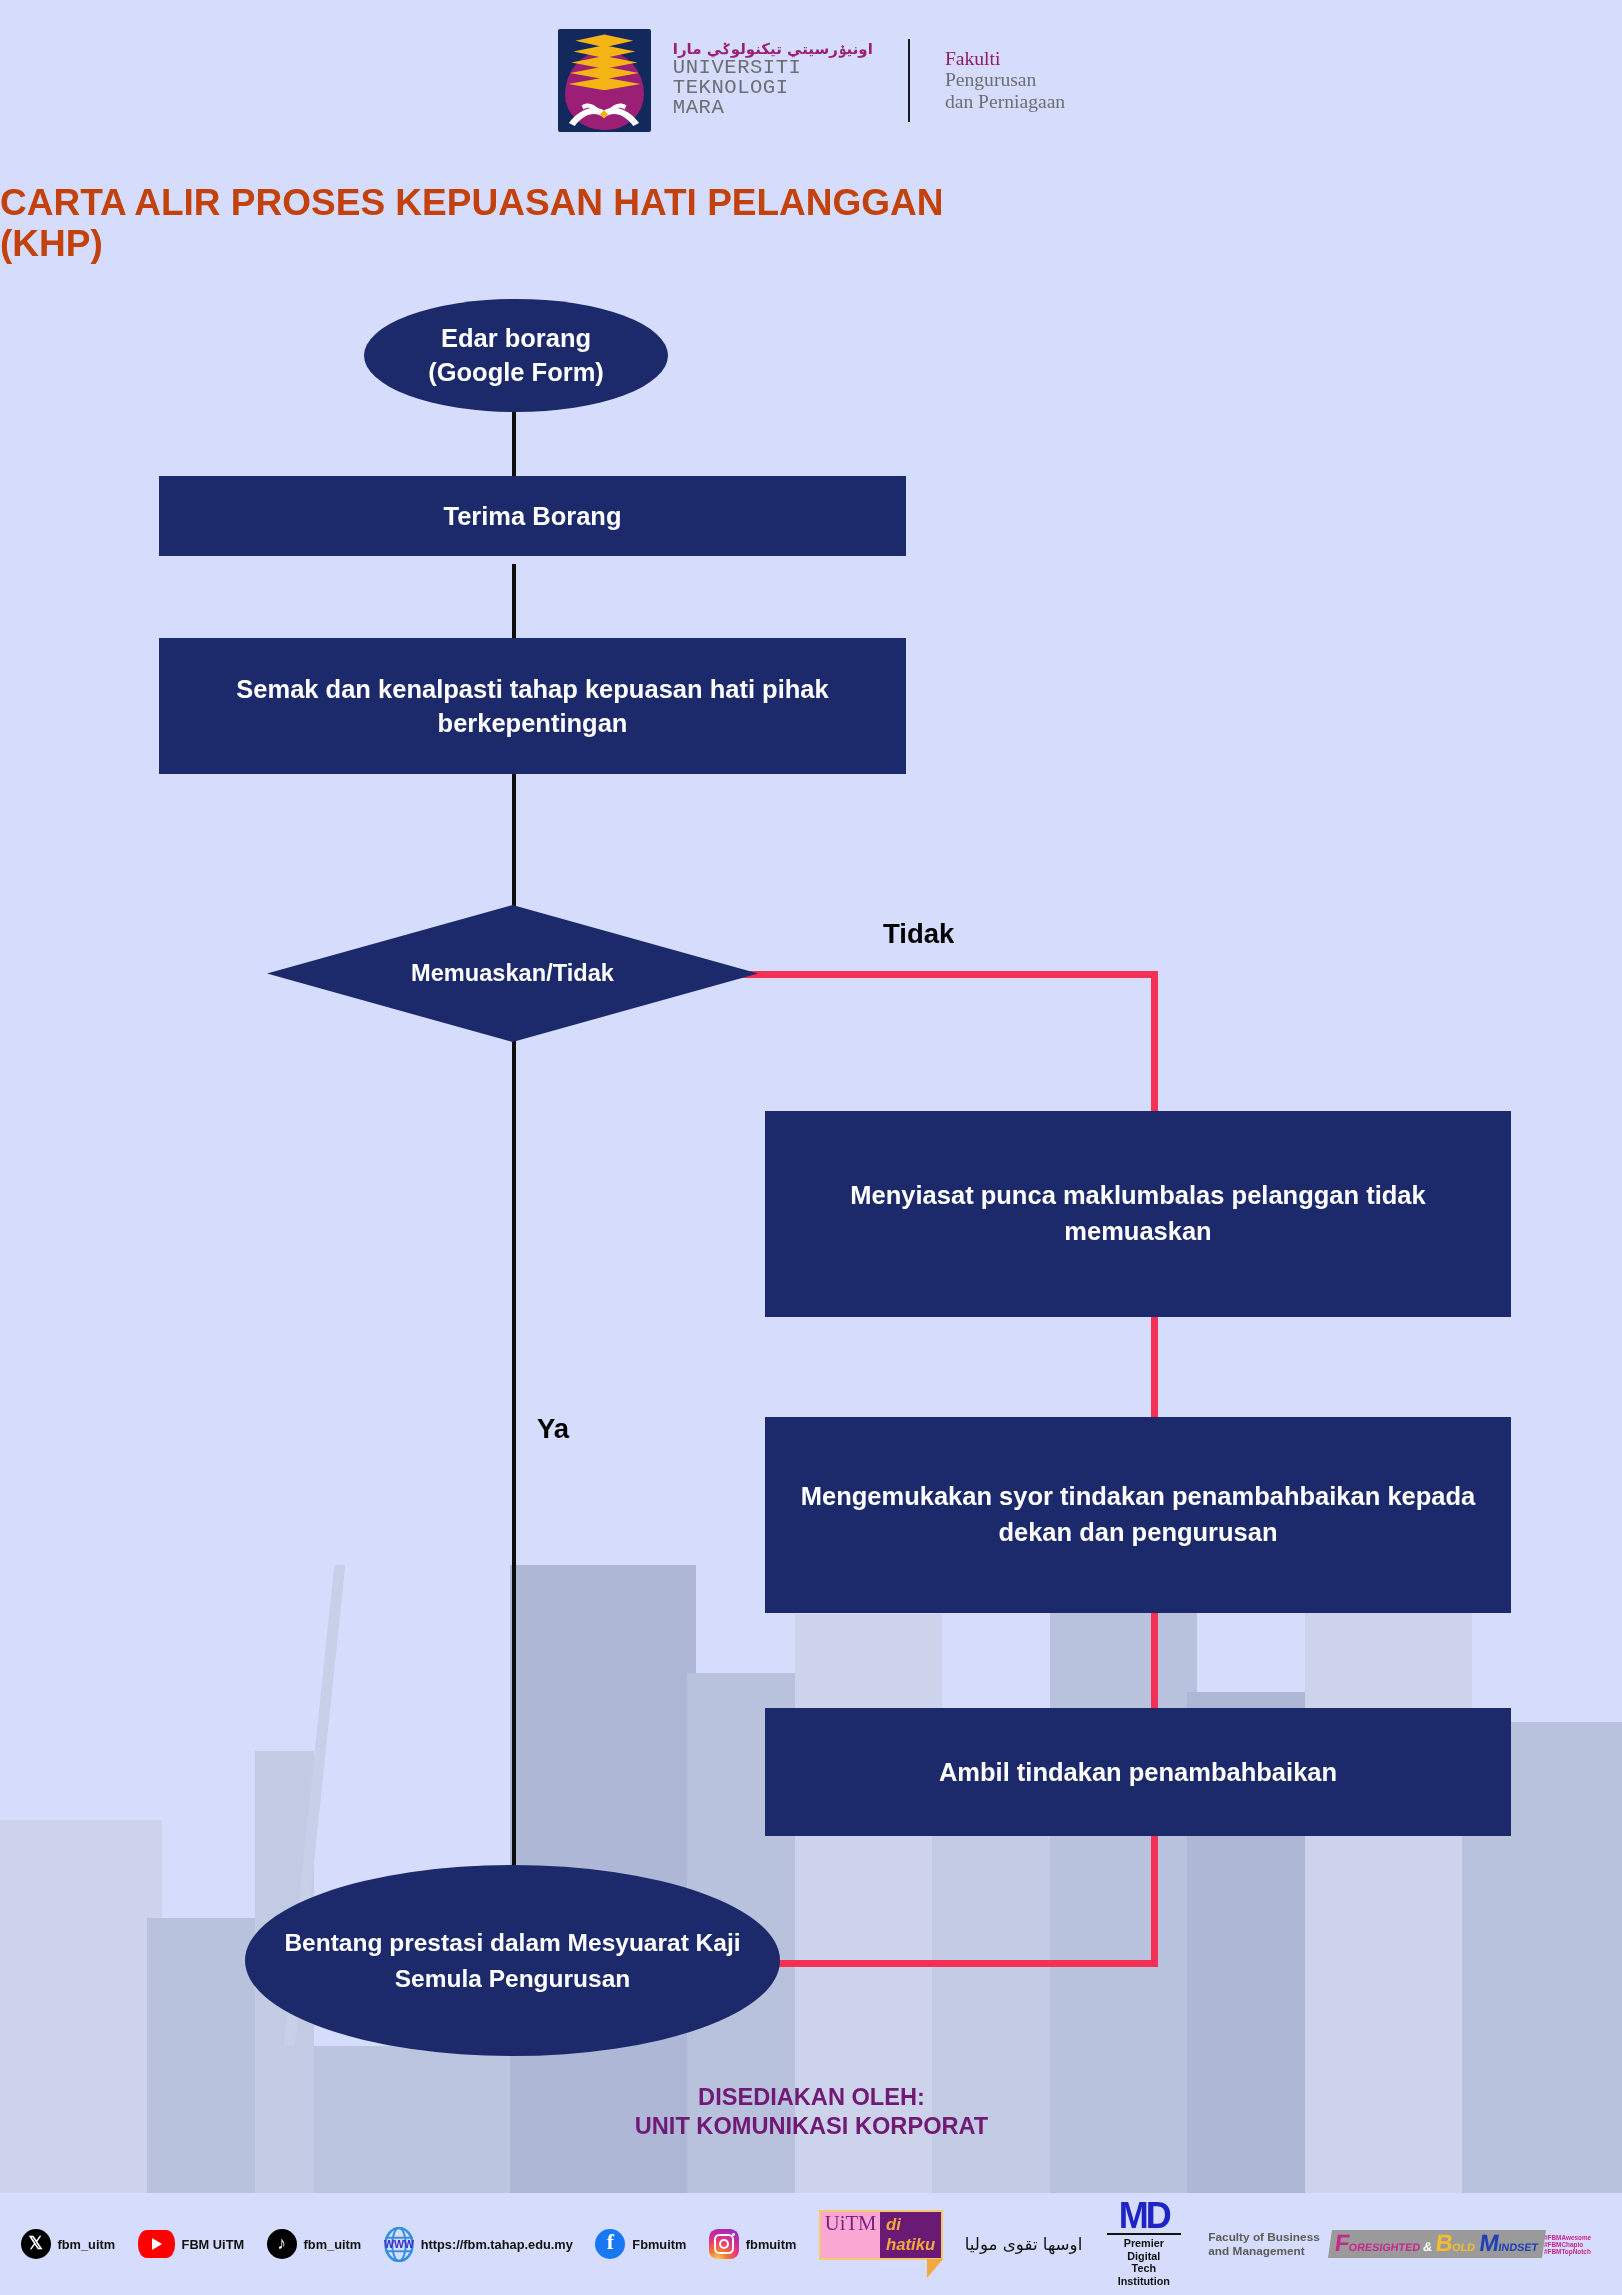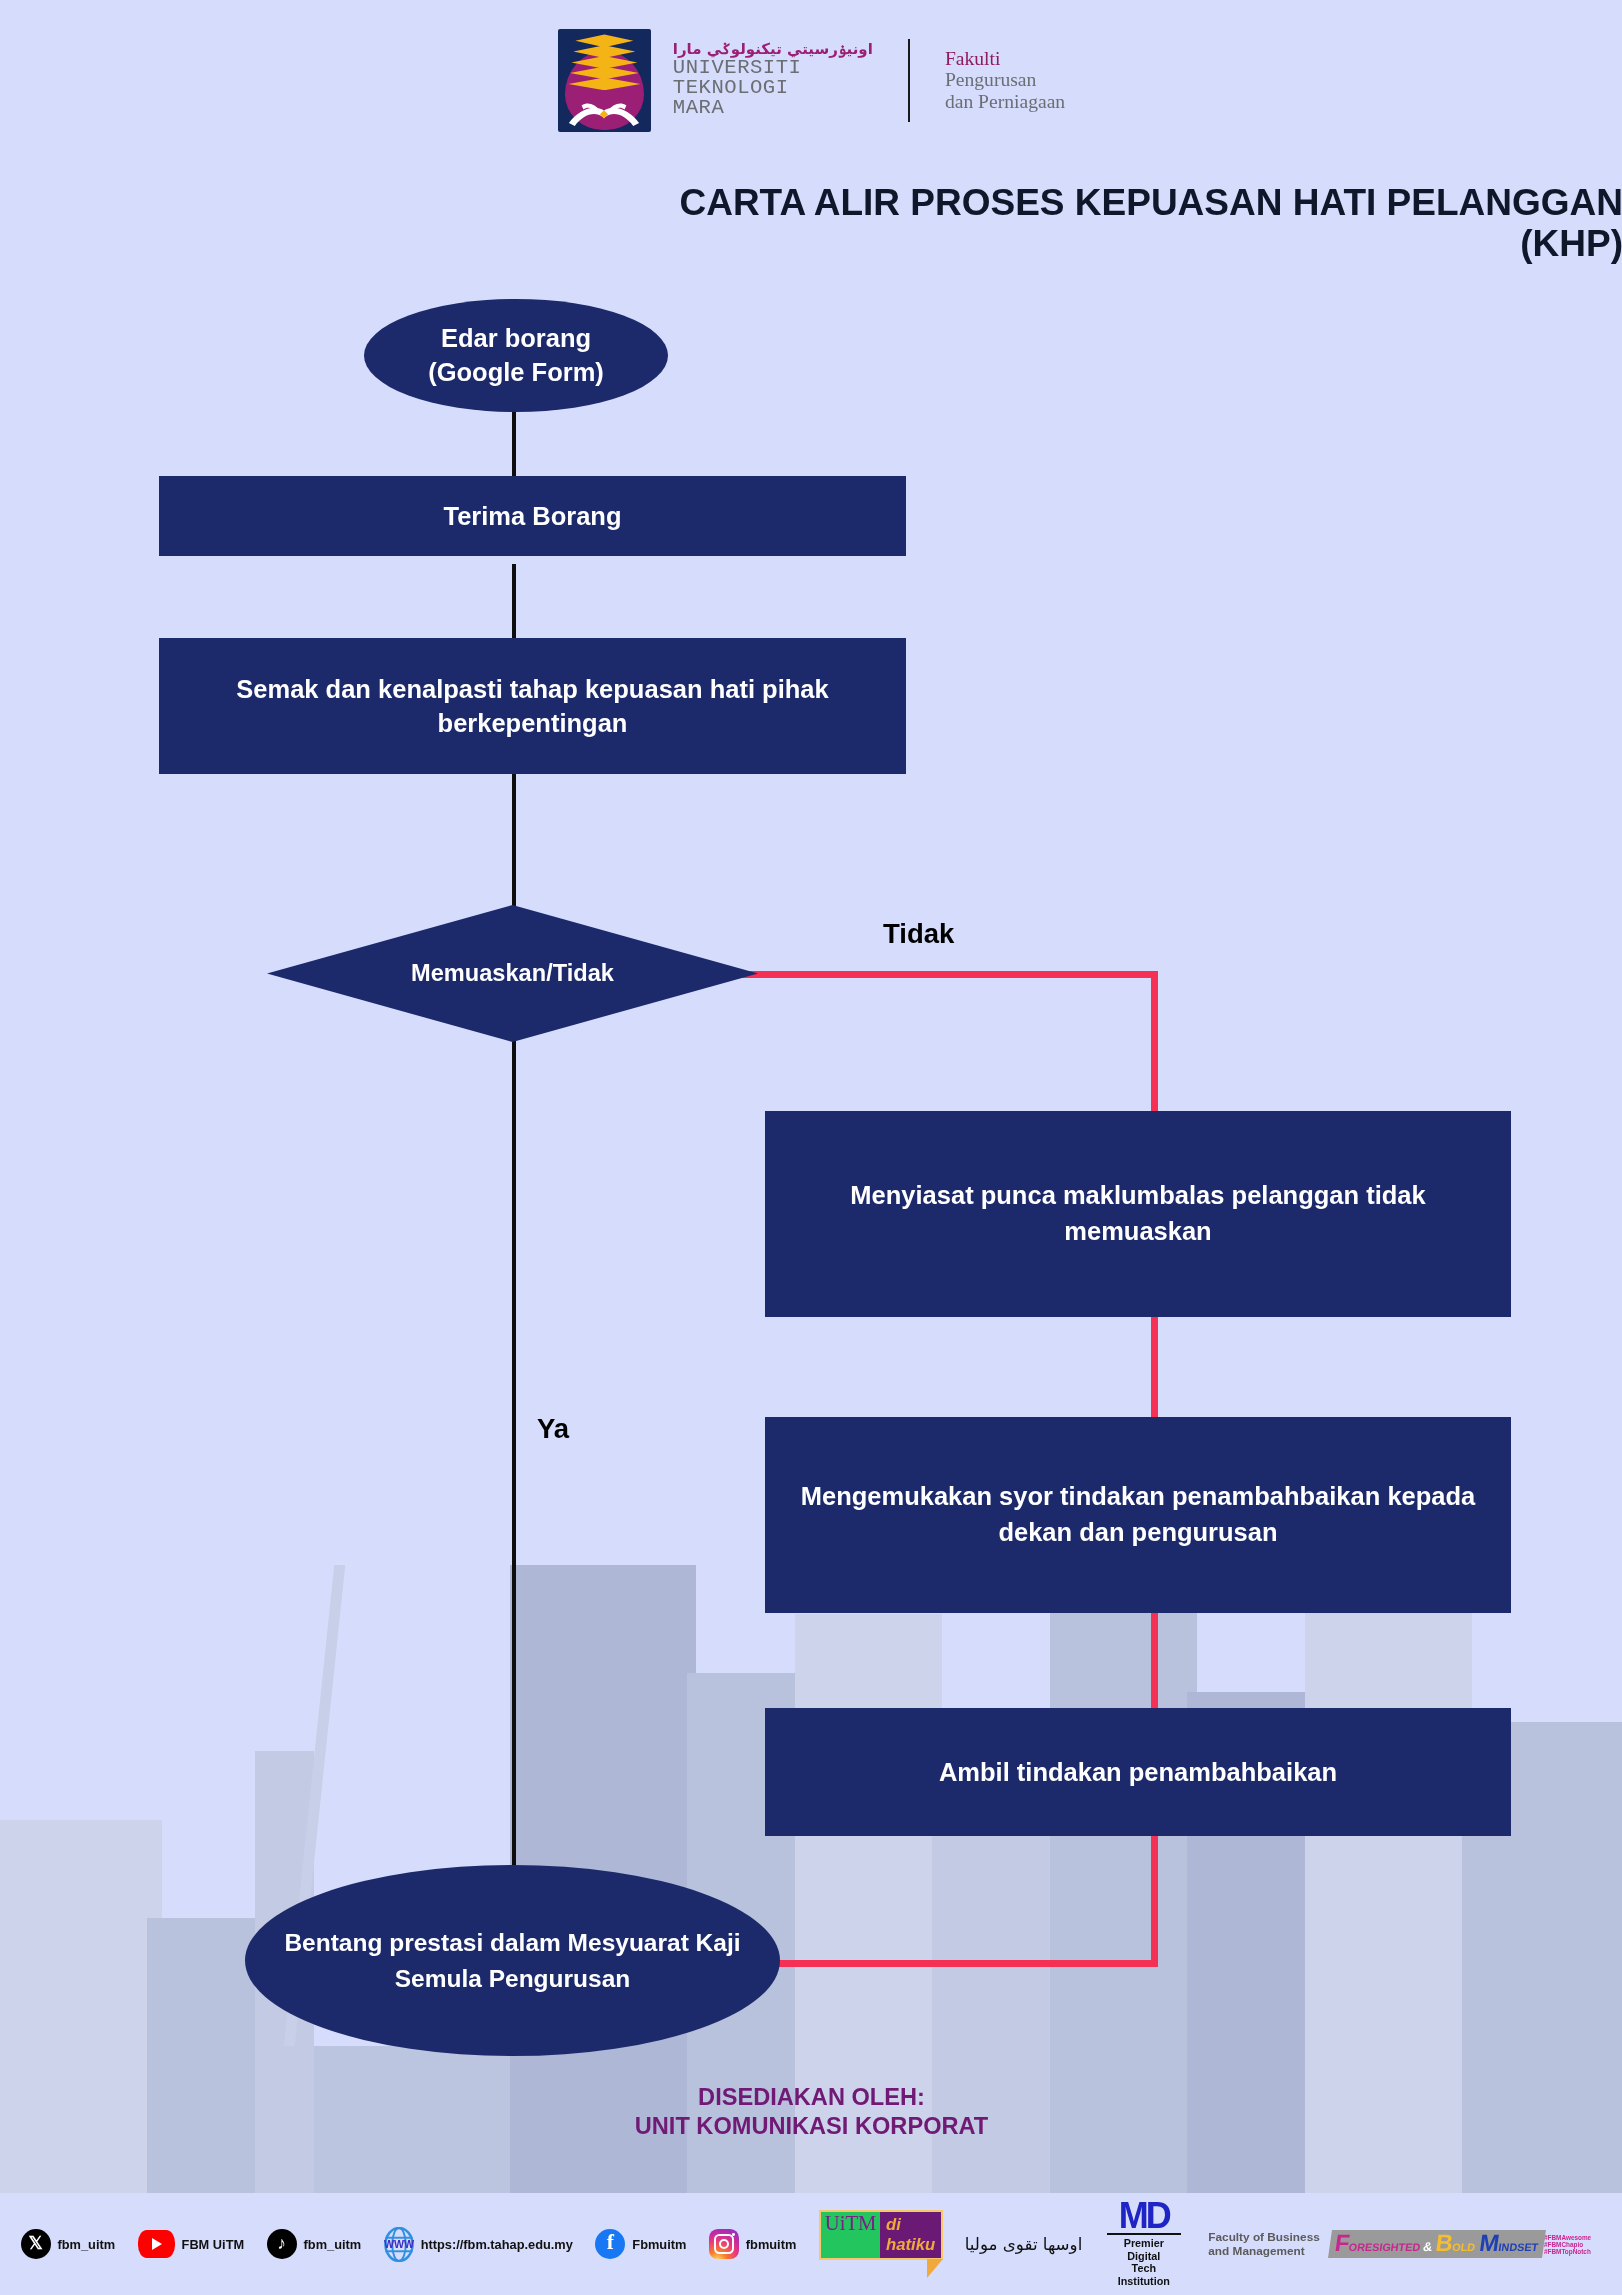--- a/index.html
+++ b/index.html
@@ -31,21 +31,21 @@
   .shield .keris{position:absolute;left:50%;transform:translateX(-50%);bottom:4.9px;width:79px;height:38px;}
   .uitm-text{display:flex;flex-direction:column;justify-content:center;}
   .jawi{font-family:"DejaVu Sans",sans-serif;color:#9c1f76;font-size:15px;letter-spacing:1px;line-height:1;margin-bottom:1px;direction:rtl;font-weight:bold;}
   .uname{font-family:Liberation Mono, monospace;color:#6b6e73;font-size:20.6px;line-height:0.98;letter-spacing:0.5px;}
   .divider-bar{width:2.5px;height:83px;background:#1a1a1a;margin:0 12.8px;}
   .fak{display:flex;flex-direction:column;justify-content:center;font-family:"Liberation Serif",serif;line-height:1.1;}
   .fak .f1{color:#8e1b5e;font-size:19.6px;}
   .fak .f2,.fak .f3{color:#6b6e73;font-size:19.6px;}
 
   
-  .title{position:absolute;left:0;right:0;top:182px;text-align:right;color:#0f172a;
+  .title{position:absolute;left:0;right:0;top:182px;text-align:left;color:#c2410c;
          font-size:37px;font-weight:bold;line-height:1.12;letter-spacing:0px;}
 
   
   .flow{position:absolute;left:0;top:0;width:1623px;height:2295px;}
 
   .node{position:absolute;color:#ffffff;font-weight:bold;display:flex;align-items:center;
         justify-content:center;text-align:center;background:#1c2a6b;box-sizing:border-box;}
   .node.rect{}
   .node.oval{border-radius:50%;}
   .node.diamond{background:transparent;}
@@ -79,21 +79,21 @@
   .ic.fb{background:#1877f2;border-radius:50%;display:flex;align-items:center;justify-content:center;}
   .ic.fb span{color:#fff;font-size:21.6px;font-weight:bold;font-family:"Liberation Serif",serif;line-height:1;margin-top:-2px;}
   .ic.ig{border-radius:8.8px;display:flex;align-items:center;justify-content:center;
          background:radial-gradient(circle at 28% 105%, #fdd86d 0%, #f87b2a 25%, #e8397c 52%, #c32aa3 72%, #7d31d6 100%);}
   .ic.ig .ring{width:16.7px;height:16.7px;border:2.5px solid #fff;border-radius:5.4px;position:relative;display:flex;align-items:center;justify-content:center;}
   .ic.ig .ring::after{content:"";width:6.9px;height:6.9px;border:2px solid #fff;border-radius:50%;}
   .ic.ig .dot{position:absolute;right:4.4px;top:4.4px;width:2.9px;height:2.9px;background:#fff;border-radius:50%;}
 
   .uitmhati{display:flex;flex-direction:column;margin-right:21.6px;position:relative;}
   .uitmhati .box{display:flex;align-items:stretch;border:2px solid #f5c96a;}
-  .uitmhati .left{background:#22c55e;color:#7b1f86;font-family:"Liberation Serif",serif;font-size:20.6px;padding:1px 3.9px;line-height:1.05;}
+  .uitmhati .left{background:#f9a8d4;color:#7b1f86;font-family:"Liberation Serif",serif;font-size:20.6px;padding:1px 3.9px;line-height:1.05;}
   .uitmhati .right{background:#6a1a75;color:#f2a93b;font-style:italic;font-weight:bold;font-size:16.7px;padding:2.9px 5.9px;display:flex;align-items:center;}
   .uitmhati .tail{width:0;height:0;border-left:16.7px solid #f2a93b;border-bottom:19.6px solid transparent;align-self:flex-end;margin-left:74px;margin-top:-1px;}
 
   .jawi-foot{font-family:"DejaVu Sans",sans-serif;font-size:16.7px;color:#111;margin-right:24.5px;white-space:nowrap;direction:rtl;}
 
   .mdlogo{display:flex;flex-direction:column;align-items:center;margin-right:27.5px;}
   .mdlogo .md{font-family:"Liberation Sans",sans-serif;font-weight:bold;font-size:36px;color:#1f24c4;line-height:0.85;letter-spacing:-2.9px;}
   .mdlogo .rule{width:74px;height:2px;background:#111;margin:2px 0 2px;}
   .mdlogo .sub{font-size:10.8px;font-weight:bold;color:#111;text-align:center;line-height:1.15;}
 

